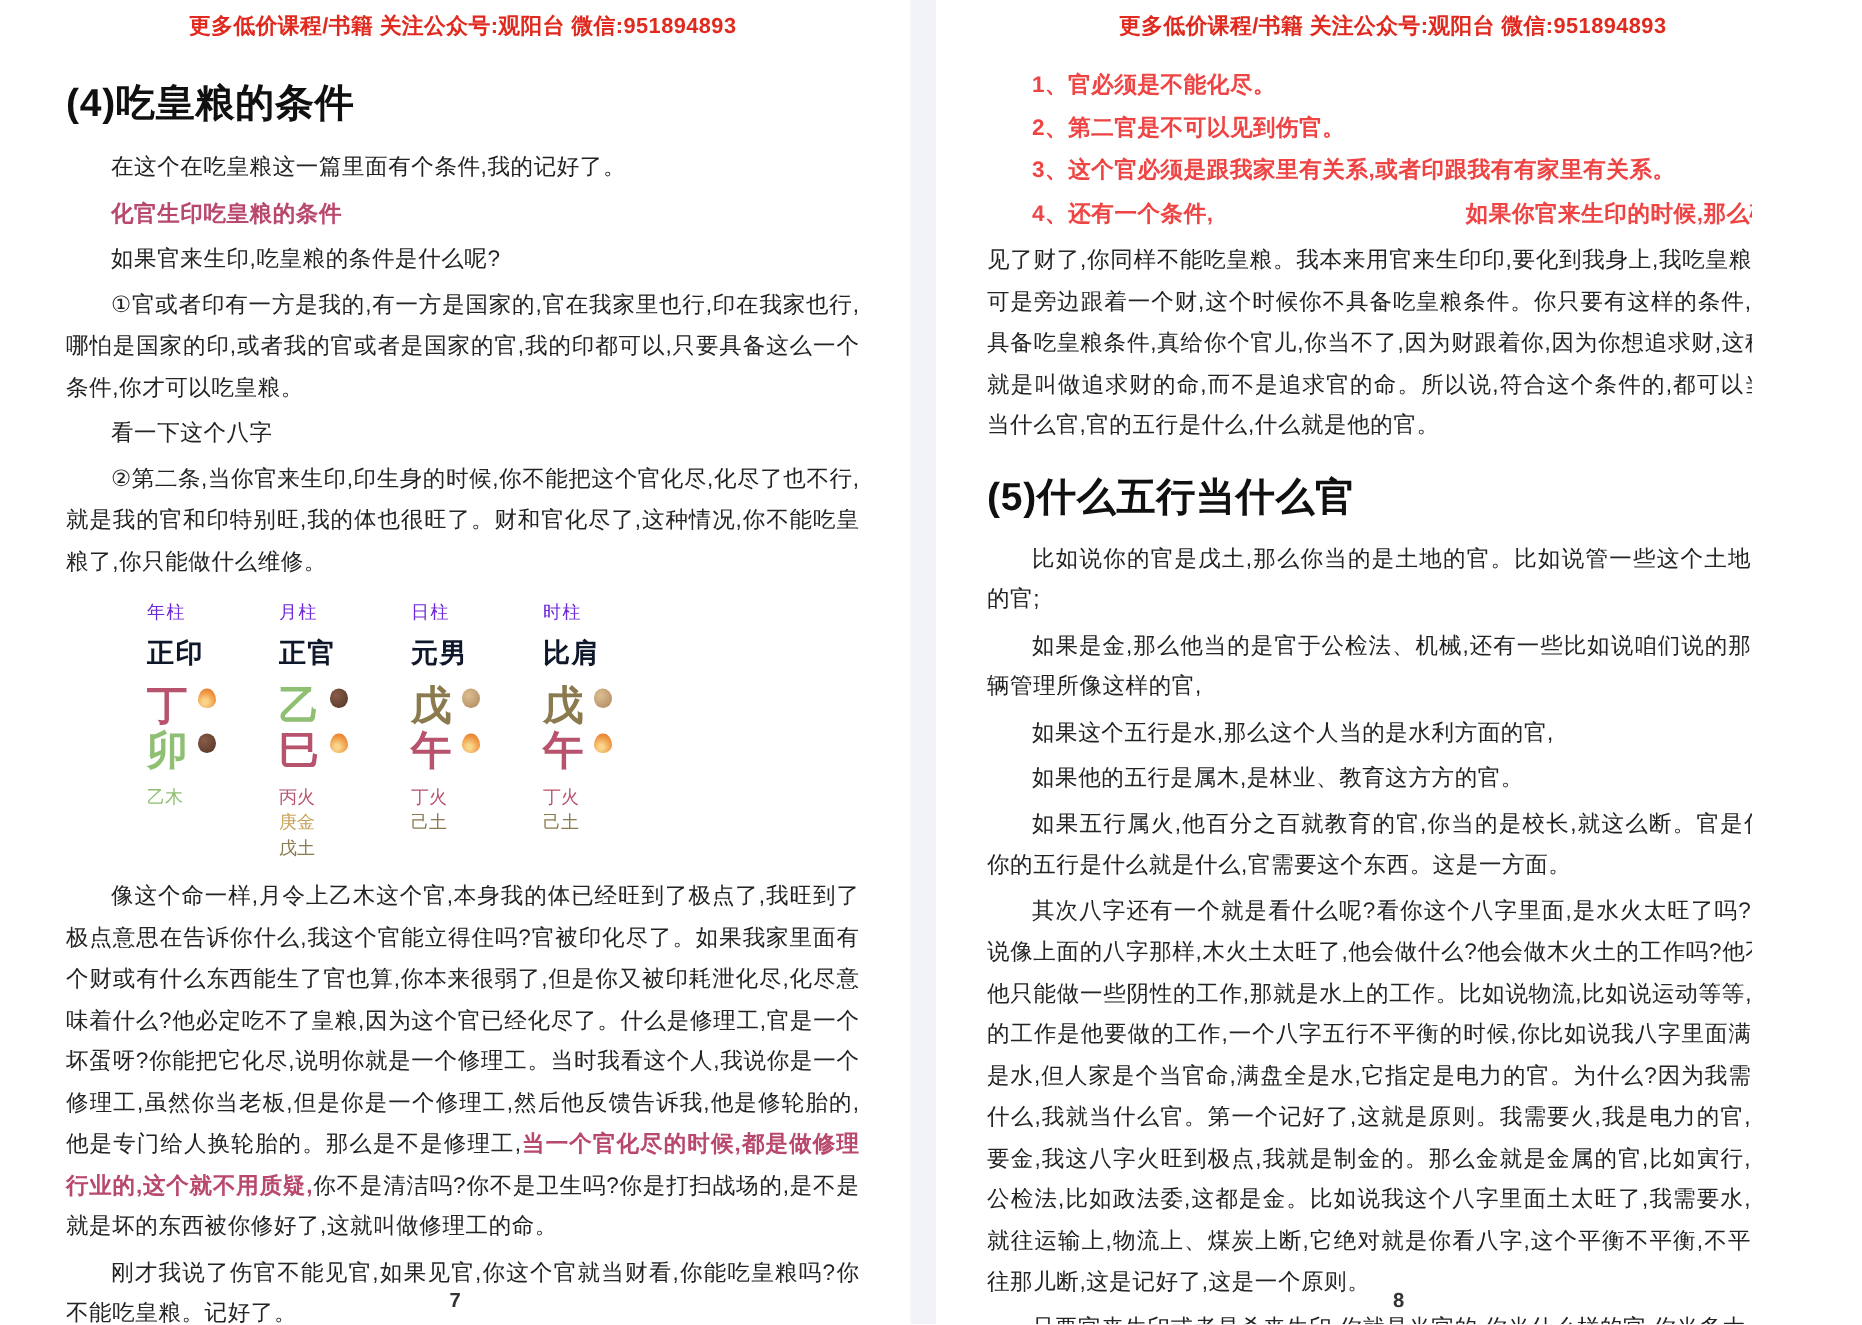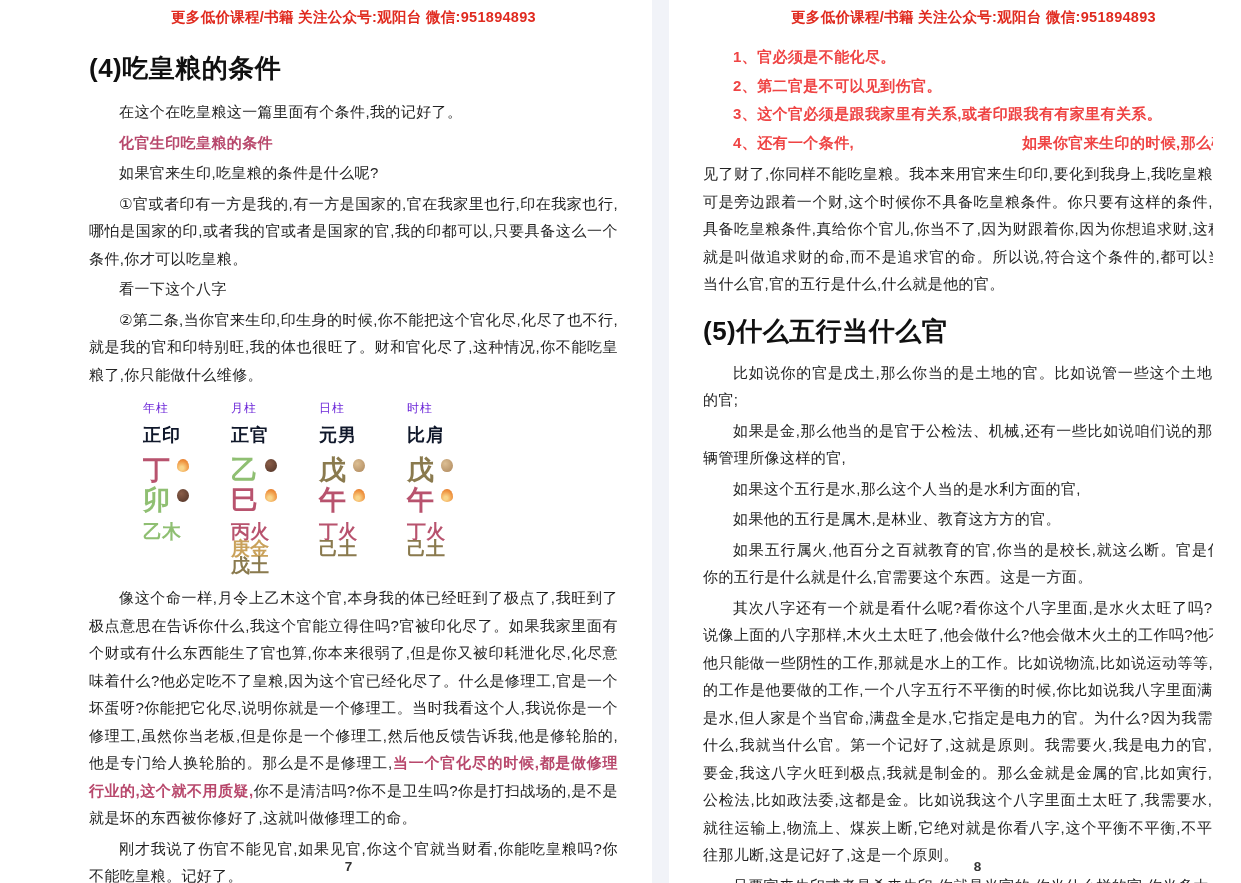--- a/index.html
+++ b/index.html
@@ -1,21 +1,20 @@
 <!DOCTYPE html>
 <html><head>
 <meta charset="utf-8">
 <style>
   html,body{margin:0;padding:0;background:#ffffff;}
   .screen{
     position:relative;width:1168px;height:883px;overflow:hidden;
     background:#ffffff;
     font-family:"Liberation Sans","DejaVu Sans",sans-serif;
     color:#222;
-    margin-left:45px;
   }
   .page{position:absolute;top:0;bottom:0;background:#fff;box-sizing:border-box;overflow:hidden;}
   .page-left{left:0;width:607px;padding:0 34px 0 44px;}
   .page-gap{position:absolute;top:0;bottom:0;left:607px;width:17px;background:#f1f3f8;}
   .page-right{left:624px;width:617px;padding:0 42px 0 34px;}
 
   .promo-header{margin-top:8px;text-align:center;color:#e02a1f;font-weight:700;
     font-size:14.5px;letter-spacing:0.3px;white-space:nowrap;}
 
   .doc-title{font-size:26px;font-weight:700;color:#101010;margin:24px 0 12px;letter-spacing:0.5px;}
@@ -25,21 +24,21 @@
   .bold{font-weight:700;}
   .list-item{font-size:15px;line-height:28.5px;margin:0;color:#ef4444;text-indent:2em;letter-spacing:0.4px;}
   .inline-gap{display:inline-block;width:168px;}
 
   
   .bazi{display:flex;margin:12px 0 10px 54px;}
   .bazi-col{width:88px;}
   .bazi-header{font-size:12px;color:#6d28d9;letter-spacing:1px;}
   .bazi-role{font-size:18px;font-weight:700;color:#0f172a;margin:6px 0 8px;letter-spacing:1px;}
   .bazi-big{font-size:27px;font-weight:700;line-height:30px;white-space:nowrap;}
-  .bazi-hidden{margin-top:8px;font-size:19px;font-weight:700;line-height:17px;}
+  .bazi-hidden{margin-top:8px;font-size:12px;font-weight:400;line-height:17px;}
   .t-fire{color:#b8536e;}
   .t-wood{color:#8fbf72;}
   .t-earth{color:#8a7a4e;}
   .t-metal{color:#c9a15a;}
   .el-icon{display:inline-block;width:12px;height:13px;margin-left:7px;vertical-align:7px;}
   .el-flame{background:radial-gradient(circle at 40% 70%,#f9d489 15%,#ef9440 60%,#df7226 95%);
     border-radius:50% 50% 50% 50%/62% 62% 40% 40%;}
   .el-seed{background:radial-gradient(circle at 35% 35%,#8a5d48,#4f3226);border-radius:50% 50% 50% 48%;}
   .el-earth{background:radial-gradient(circle at 35% 35%,#dcbe93,#ad875b);border-radius:48% 52% 50% 50%;}
 

